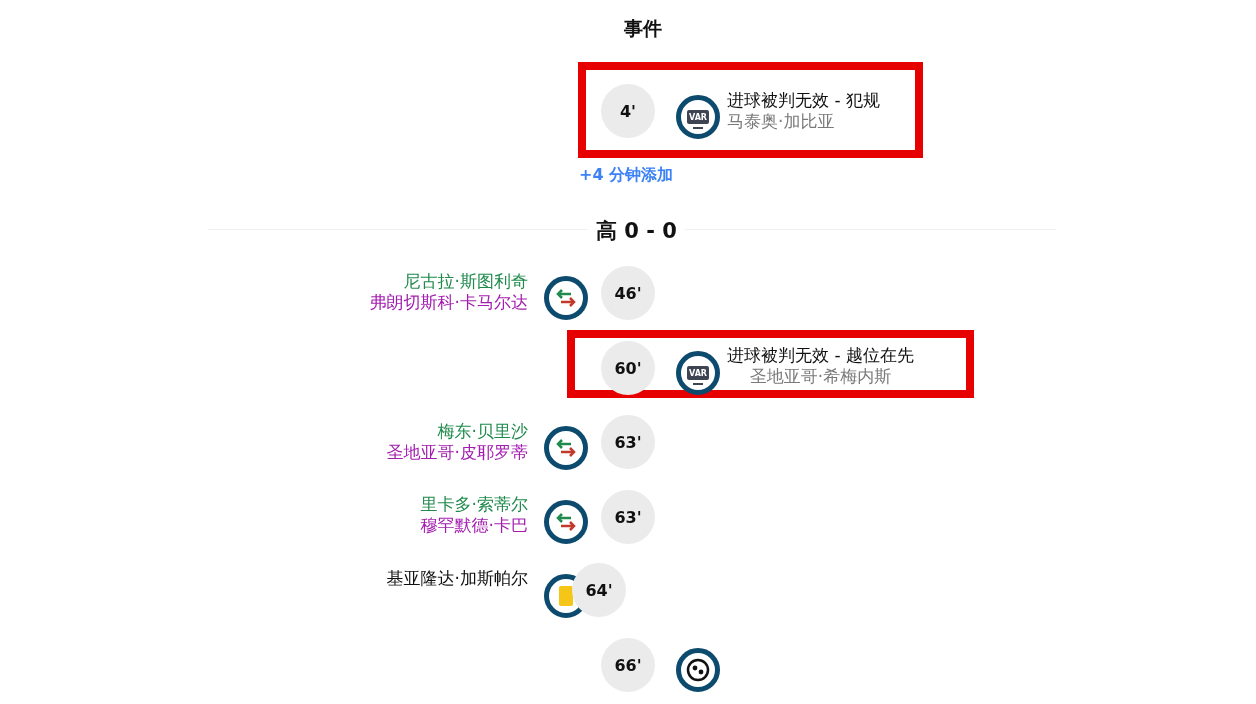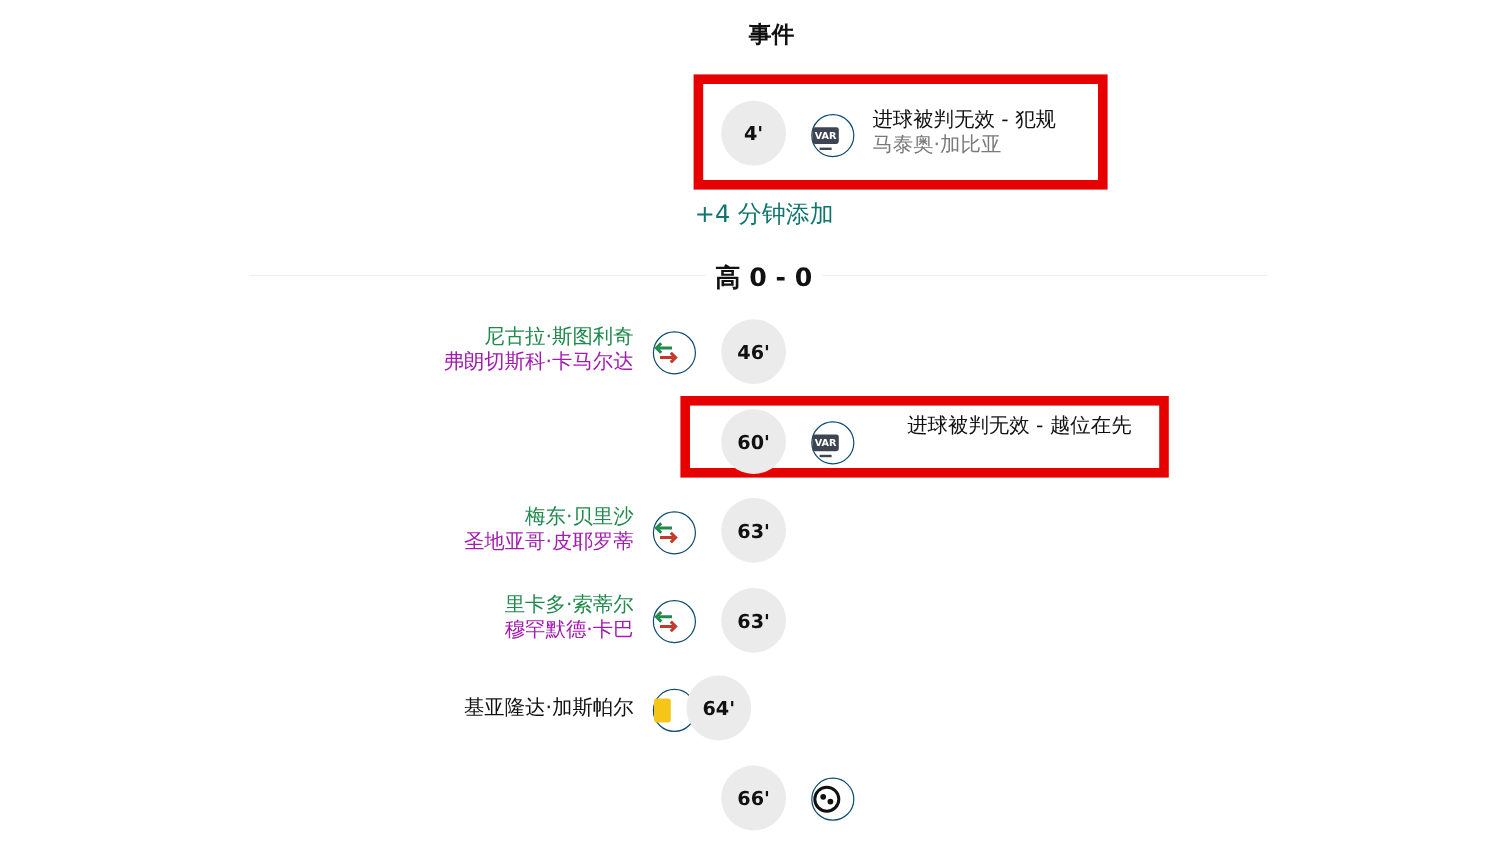--- a/index.html
+++ b/index.html
@@ -1,27 +1,27 @@
 <!DOCTYPE html>
 <html><head>
 <meta charset="utf-8">
 <style>
   html, body { margin: 0; padding: 0; background: #ffffff; }
   body { width: 1256px; height: 704px; position: relative; overflow: hidden;
          font-family: "DejaVu Sans", "Liberation Sans", sans-serif; color: #111; }
   .abs { position: absolute; }
   .section-title { left: 607px; top: 16px; font-size: 19px; font-weight: bold; color: #111; margin-left: 17px; }
-  .added-time { left: 579px; top: 165px; font-size: 20px; font-weight: normal; color: #0f766e; }
+  .added-time { left: 579px; top: 165px; font-size: 16px; font-weight: bold; color: #3b82f6; }
   .divider { left: 208px; top: 229px; width: 848px; height: 1px; background: #f0f0f0; }
   .half-label { left: 588px; top: 217px; padding: 0 8px; background: #fff; font-size: 21px; font-weight: bold; color: #111; }
   .minute { width: 54px; height: 54px; border-radius: 50%; background: #ebebeb;
             display: flex; align-items: center; justify-content: center;
             font-size: 16px; font-weight: bold; color: #111; }
   .icon-circle { width: 34px; height: 34px; border-radius: 50%; background: #fff;
-                 border: 1px solid #0c4a6e; display: flex; align-items: center; justify-content: flex-start; }
+                 border: 5px solid #0c4a6e; display: flex; align-items: center; justify-content: center; }
   .var-badge { width: 22px; height: 14px; background: #3e4452; border-radius: 2px; color: #fff;
                font-size: 8px; font-weight: bold; display:flex; align-items:center; justify-content:center;
                position: relative; letter-spacing: 0; }
   .var-badge::after { content: ""; position: absolute; left: 6px; bottom: -5px; width: 10px; height: 2px; background: #3e4452; }
   .ev-main { font-size: 17px; color: #111; white-space: nowrap; line-height: 21px; }
   .ev-sub { font-size: 17px; color: #7a7a7a; white-space: nowrap; line-height: 21px; }
   .in-name { color: #1f8a4c; font-size: 17px; line-height: 21px; text-align: right; white-space: nowrap; }
   .out-name { color: #a21caf; font-size: 17px; line-height: 21px; text-align: right; white-space: nowrap; }
   .plain-name { color: #111; font-size: 17px; line-height: 21px; text-align: right; white-space: nowrap; }
   .left-block { right: 728px; }
@@ -61,22 +61,23 @@
       <path d="M14 9 L18 13 L14 17" fill="none" stroke="#c0392b" stroke-width="2.5"></path>
     </svg>
 </div>
 <div class="abs minute" style="left:601px; top:266px;">46'</div>
 
 <div class="abs highlight" style="left:567px; top:330px; width:407px; height:68px;"></div>
 <div class="abs minute" style="left:601px; top:341px;">60'</div>
 <div class="abs icon-circle" style="left:676px; top:351px;">
   <div class="var-badge">VAR</div>
 </div>
-<div class="abs" style="left:756px; top:345px;text-align:center;">
+<div class="abs" style="left:727px; top:345px;text-align:center;">
   <div class="ev-main">进球被判无效 - 越位在先</div>
+  <div class="ev-sub">圣地亚哥·希梅内斯</div>
 </div>
 
 <div class="abs left-block" style="top:421px;">
   <div class="in-name">梅东·贝里沙</div>
   <div class="out-name">圣地亚哥·皮耶罗蒂</div>
 </div>
 <div class="abs icon-circle" style="left:544px; top:426px;">
   <svg width="20" height="18" viewBox="0 0 20 18">
       <path d="M4 5 H15" stroke="#1f8a4c" stroke-width="2.5"></path>
       <path d="M6 1 L2 5 L6 9" fill="none" stroke="#1f8a4c" stroke-width="2.5"></path>
@@ -93,21 +94,21 @@
 <div class="abs icon-circle" style="left:544px; top:500px;">
   <svg width="20" height="18" viewBox="0 0 20 18">
       <path d="M4 5 H15" stroke="#1f8a4c" stroke-width="2.5"></path>
       <path d="M6 1 L2 5 L6 9" fill="none" stroke="#1f8a4c" stroke-width="2.5"></path>
       <path d="M5 13 H16" stroke="#c0392b" stroke-width="2.5"></path>
       <path d="M14 9 L18 13 L14 17" fill="none" stroke="#c0392b" stroke-width="2.5"></path>
     </svg>
 </div>
 <div class="abs minute" style="left:601px; top:490px;">63'</div>
 
-<div class="abs left-block" style="top:580px;">
+<div class="abs left-block" style="top:568px;">
   <div class="plain-name">基亚隆达·加斯帕尔</div>
 </div>
 <div class="abs icon-circle" style="left:544px; top:574px;">
   <div class="yellow-card"></div>
 </div>
 <div class="abs minute" style="left:572px; top:563px;">64'</div>
 
 <div class="abs minute" style="left:601px; top:638px;">66'</div>
 <div class="abs icon-circle" style="left:676px; top:648px;">
   <svg width="24" height="24" viewBox="0 0 24 24">

